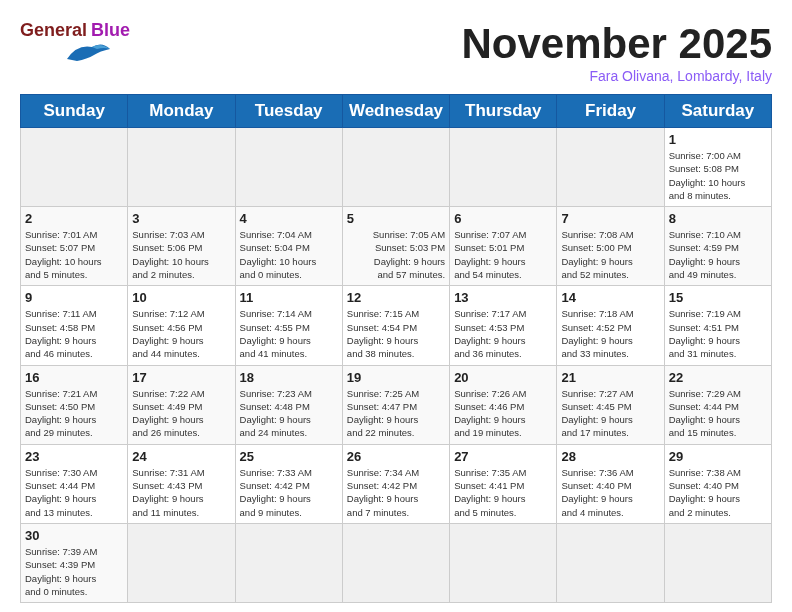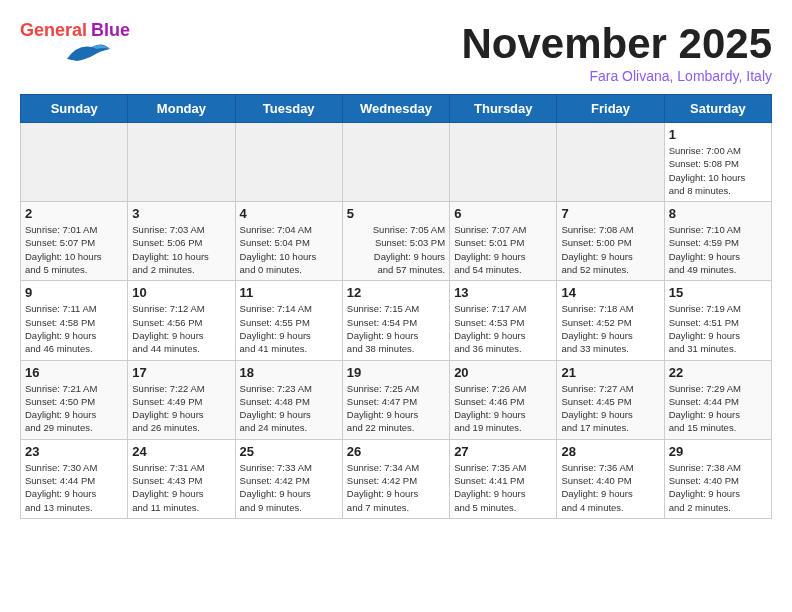--- a/index.html
+++ b/index.html
@@ -17,21 +17,21 @@
       margin-bottom: 10px;
     }
     .logo {
       display: flex;
       flex-direction: column;
       align-items: flex-start;
     }
     .logo-text {
       font-size: 18px;
       font-weight: bold;
-      color: #ef4444;
+      color: #7f1d1d;
     }
     .title-block { text-align: right; }
     .month-title {
       font-size: 42px;
       font-weight: bold;
       color: #222;
     }
     .subtitle {
       font-size: 14px;
       color: #8b5cf6;
@@ -39,21 +39,21 @@
     .calendar {
       width: 100%;
       border-collapse: collapse;
       border: 1px solid #ccc;
     }
     .calendar th {
       background: #1a6db5;
       color: #fff;
       text-align: center;
       padding: 6px 4px;
-      font-size: 13px;
+      font-size: 17px;
       border: 1px solid #1558a0;
     }
     .calendar td {
       vertical-align: top;
       border: 1px solid #ccc;
       padding: 4px;
       width: calc(100% / 7);
       min-height: 80px;
       background: #fff;
     }
@@ -318,14 +318,29 @@
 and 4 minutes.</div>
         </td>
         <td>
           <span class="day-number">29</span>
           <div class="day-info" style="white-space: pre-line;">Sunrise: 7:38 AM
 Sunset: 4:40 PM
 Daylight: 9 hours
 and 2 minutes.</div>
         </td>
       </tr>
+      <tr>
+        <td>
+          <span class="day-number">30</span>
+          <div class="day-info" style="white-space: pre-line;">Sunrise: 7:39 AM
+Sunset: 4:39 PM
+Daylight: 9 hours
+and 0 minutes.</div>
+        </td>
+        <td class="empty"></td>
+        <td class="empty"></td>
+        <td class="empty"></td>
+        <td class="empty"></td>
+        <td class="empty"></td>
+        <td class="empty"></td>
+      </tr>
     </tbody>
 </table>
 
 </body></html>

